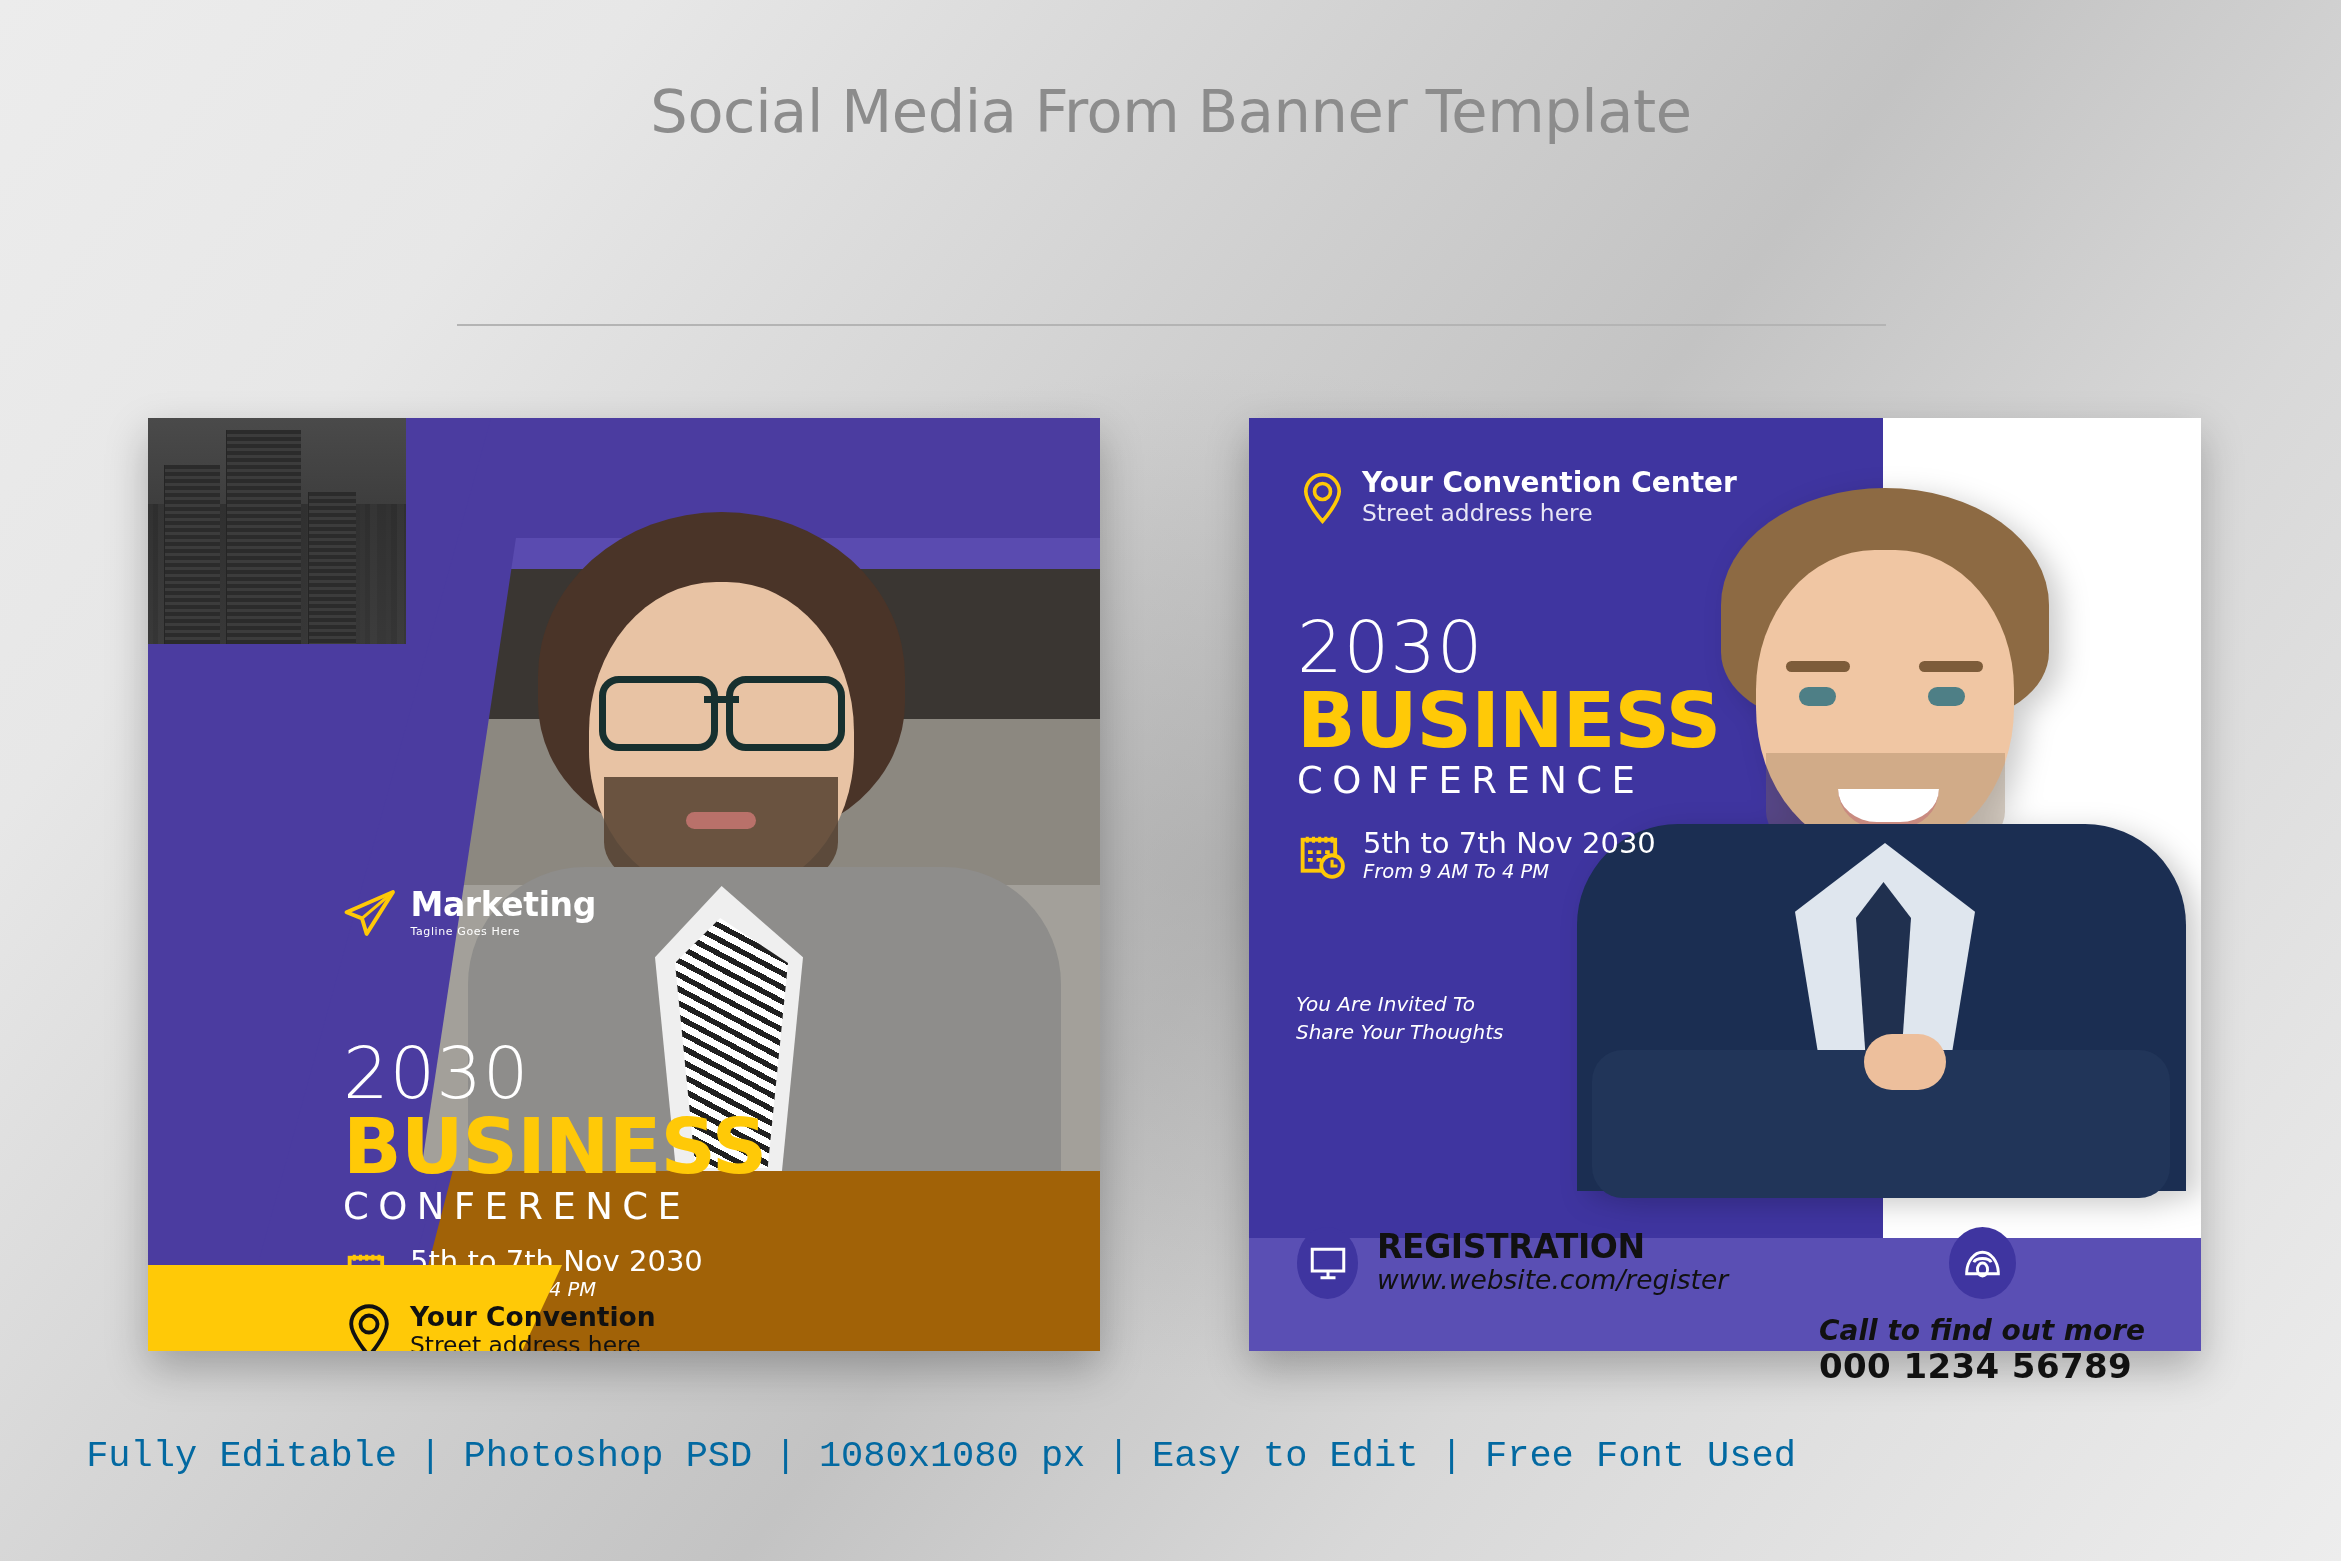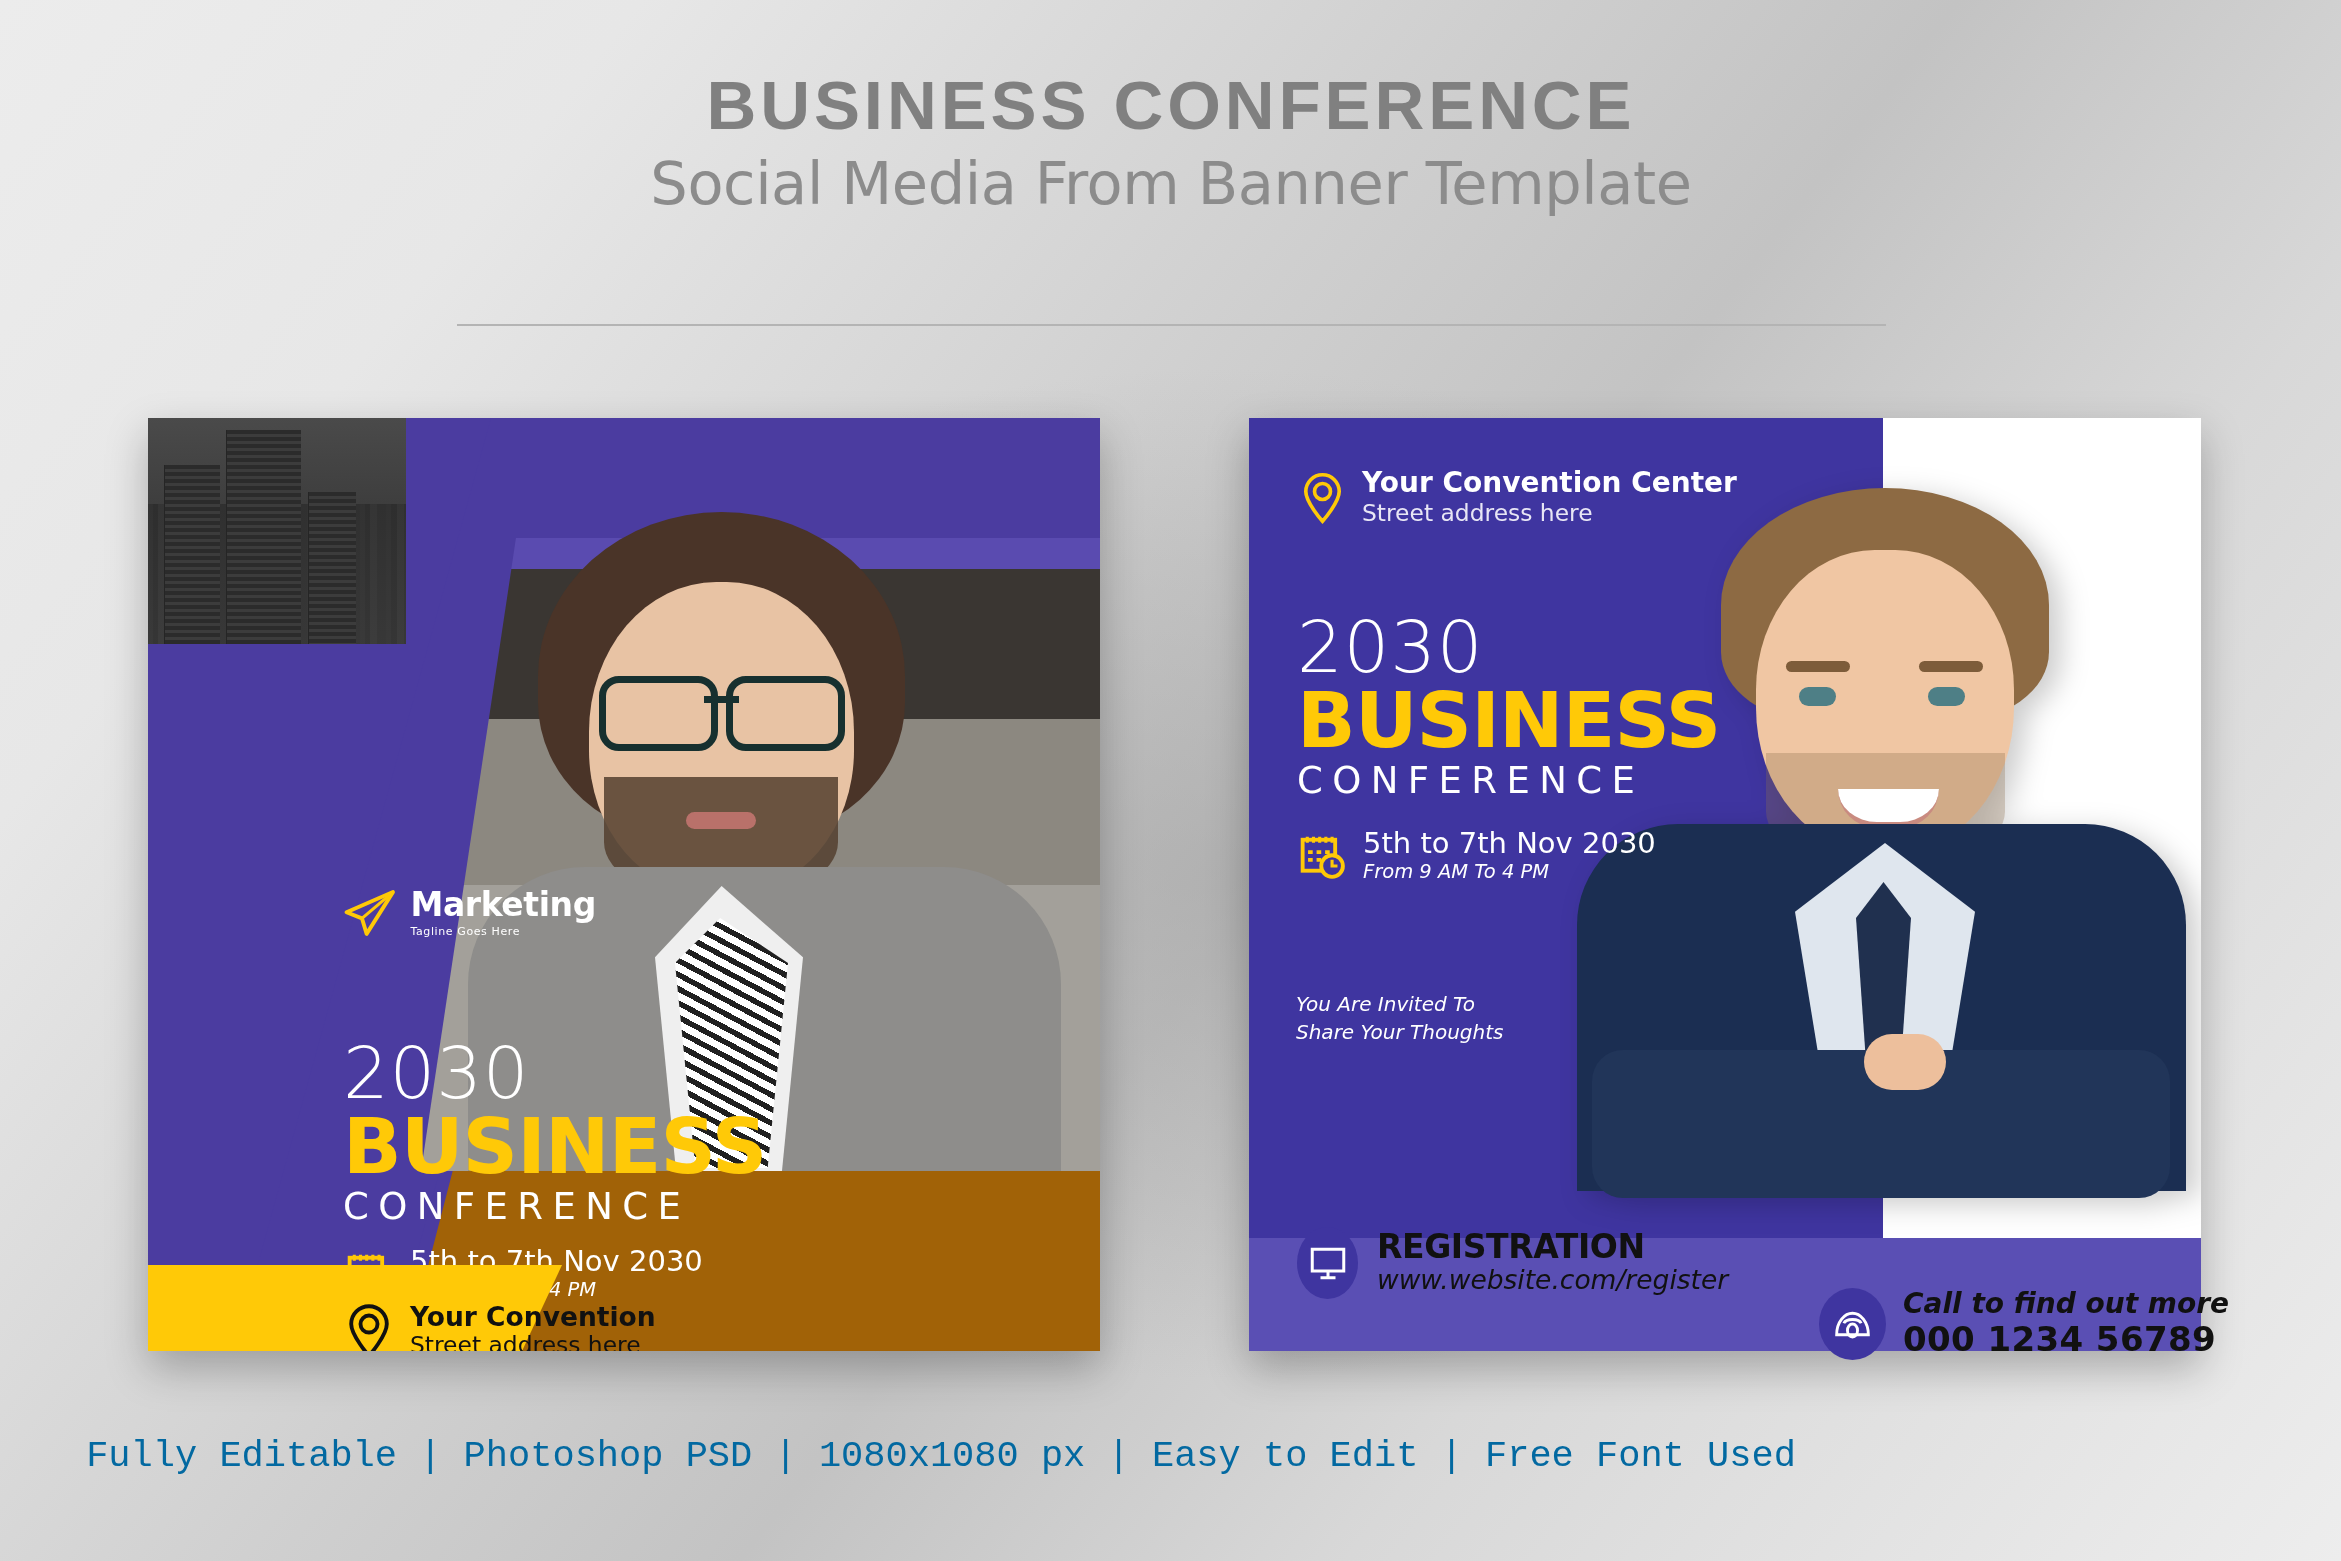--- a/index.html
+++ b/index.html
@@ -211,33 +211,32 @@
   }
   .rp-invite{position:absolute;left:1288px;top:990px;}
   .rp-invite div{
     color:#fff;font-size:20px;font-style:italic;line-height:1.42;letter-spacing:0px;
     font-family:"DejaVu Sans",sans-serif;
     margin-left:8px;
   }
   .rp-reg{position:absolute;left:1297px;top:1227px;display:flex;align-items:center;gap:19px;}
   .rp-reg .r1{color:#111;font-weight:bold;font-size:33px;line-height:1.05;letter-spacing:-0.4px;font-family:"DejaVu Sans",sans-serif;}
   .rp-reg .r2{color:#111;font-size:26.5px;font-style:italic;line-height:1.2;font-family:"DejaVu Sans",sans-serif;}
-  .rp-call{position:absolute;left:1819px;top:1288px;display:flex;align-items:center;gap:17px;}
+  .rp-call{position:absolute;left:1819px;top:1227px;display:flex;align-items:center;gap:17px;flex-direction:column;}
   .rp-call .c1{color:#111;font-weight:bold;font-size:28px;font-style:italic;line-height:1.1;font-family:"DejaVu Sans",sans-serif;}
   .rp-call .c2{color:#111;font-weight:bold;font-size:34px;line-height:1.15;letter-spacing:0.4px;font-family:"DejaVu Sans",sans-serif;}
 
   .circ{border-radius:50%;display:flex;align-items:center;justify-content:center;flex:0 0 auto;}
 </style>
 </head>
 <body>
 
 <div id="bg-gradient"></div>
 
 <div id="header">
-  <div class="h1">BUSINESS CONFERENCE</div>
   <div class="h2">Social Media From Banner Template</div>
 </div>
 <div id="header-rule"></div>
 
 <div class="banner" id="banner-left">
 
   <div class="city-photo">
     <div class="sky"></div>
     <div class="tower" style="left:15.6px;width:55px;height:187px;"></div>
     <div class="tower" style="left:78px;width:74px;height:222px;"></div>

